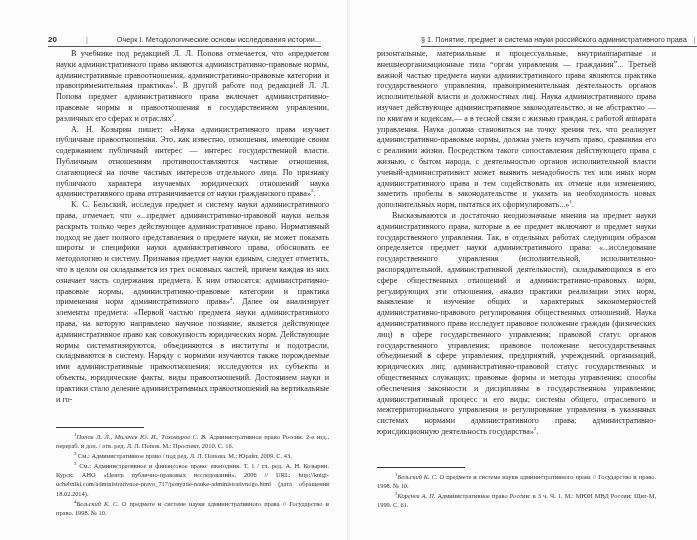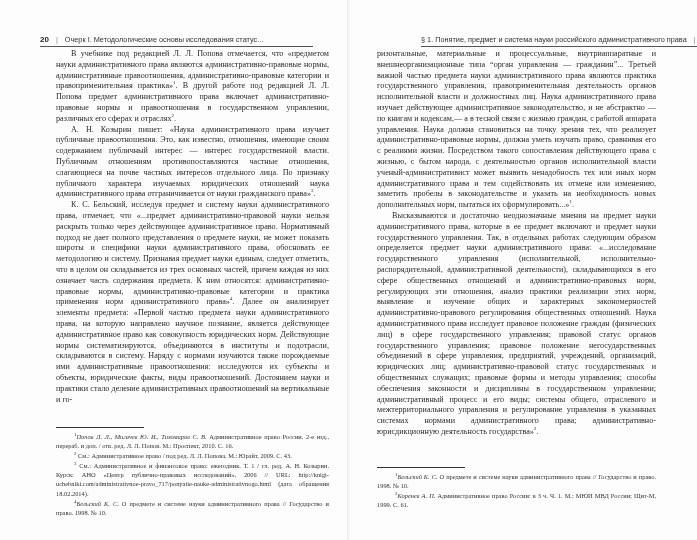--- a/index.html
+++ b/index.html
@@ -2,21 +2,21 @@
 <html><head>
 <meta charset="utf-8">
 <style>
   html, body { margin:0; padding:0; }
   body { width:697px; height:540px; background:#f4f4f4; position:relative; overflow:hidden; font-family:"Liberation Serif", serif; color:#2a2a2a; }
   .page { position:absolute; top:0; height:540px; background:#fdfdfd; }
   .page.left { left:0; width:348px; }
   .page.right { left:350px; width:347px; }
   .gutter { position:absolute; left:347px; top:0; width:4px; height:540px; background:linear-gradient(to right,#e6e6e6,#fafafa,#e9e9e9); }
   .header { position:absolute; top:30px; height:14px; font-family:"Liberation Sans", sans-serif; font-size:7.3px; color:#333; border-bottom:1px solid #555; display:flex; align-items:flex-end; padding-bottom:2px; white-space:nowrap; }
-  .left .header { left:40px; width:273px; }
+  .left .header { left:48px; width:273px;justify-content:space-between; }
   .right .header { left:27px; width:279px; justify-content:space-between;margin-left:44px; }
   .pnum { font-weight:bold; font-size:8px; color:#222; }
   .sep { color:#888; margin:0 7px; }
   .body { position:absolute; top:49px; font-size:8.15px; line-height:10.8px; text-align:justify; }
   .left .body { left:56px; width:273px; }
   .right .body { left:27px; width:279px; }
   .body p { margin:0; text-indent:15px; }
   .body p.cont { text-indent:0; }
   sup { font-size:5px; line-height:0; vertical-align:super; }
   .fnrule { position:absolute; height:0; border-top:1px solid #333; width:88px; }
@@ -28,21 +28,21 @@
   .footnotes p { margin:0 0 0.5px 0; text-indent:18px; }
   .footnotes i { font-style:italic; }
 </style>
 </head>
 <body>
 
 <div class="page left">
   <div class="header">
     <span class="pnum">20</span>
     <span class="sep">|</span>
-    <span>Очерк I. Методологические основы исследования статус...</span>
+    <span>Очерк I. Методологические основы исследования истории...</span>
   </div>
   <div class="body">
     <p><span>В учебнике под редакцией Л. Л. Попова отмечается, что «предметом науки административного права являются административно-правовые нормы, административные правоотношения, административно-правовые категории и правоприменительная практика»</span><sup>1</sup><span>. В другой работе под редакцией Л. Л. Попова предмет административного права включает административно-правовые нормы и правоотношения в государственном управлении, различных его сферах и отраслях</span><sup>2</sup><span>.</span></p>
     <p><span>А. Н. Козырин пишет: «Наука административного права изучает публичные правоотношения. Это, как известно, отношения, имеющие своим содержанием публичный интерес — интерес государственной власти. Публичным отношениям противопоставляются частные отношения, слагающиеся на почве частных интересов отдельного лица. По признаку публичного характера изучаемых юридических отношений наука административного права отграничивается от науки гражданского права»</span><sup>3</sup><span>.</span></p>
     <p><span>К. С. Бельский, исследуя предмет и систему науки административного права, отмечает, что «...предмет административно-правовой науки нельзя раскрыть только через действующее административное право. Нормативный подход не дает полного представления о предмете науки, не может показать широты и специфики науки административного права, обосновать ее методологию и систему. Признавая предмет науки единым, следует отметить, что в целом он складывается из трех основных частей, причем каждая из них означает часть содержания предмета. К ним относятся: административно-правовые нормы, административно-правовые категории и практика применения норм административного права»</span><sup>4</sup><span>. Далее он анализирует элементы предмета: «Первой частью предмета науки административного права, на которую направлено научное познание, является действующее административное право как совокупность юридических норм. Действующие нормы систематизируются, объединяются в институты и подотрасли, складываются в систему. Наряду с нормами изучаются также порождаемые ими административные правоотношения: исследуются их субъекты и объекты, юридические факты, виды правоотношений. Достоянием науки и практики стало деление административных правоотношений на вертикальные и го-</span></p>
   </div>
   <div class="fnrule"></div>
   <div class="footnotes">
     <p><sup>1</sup><i>Попов Л. Л., Мигачев Ю. И., Тихомиров С. В.</i><span> Административное право России. 2-е изд., перераб. и доп. / отв. ред. Л. Л. Попов. М.: Проспект, 2010. С. 16.</span></p>
     <p><sup>2</sup> <span>См.: Административное право / под ред. Л. Л. Попова. М.: Юрайт, 2009. С. 43.</span></p>

